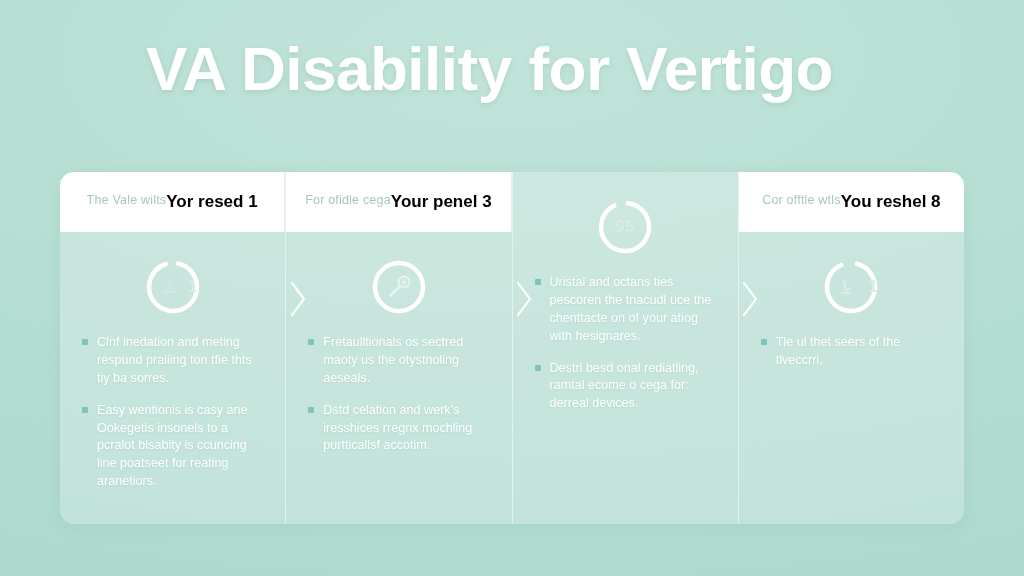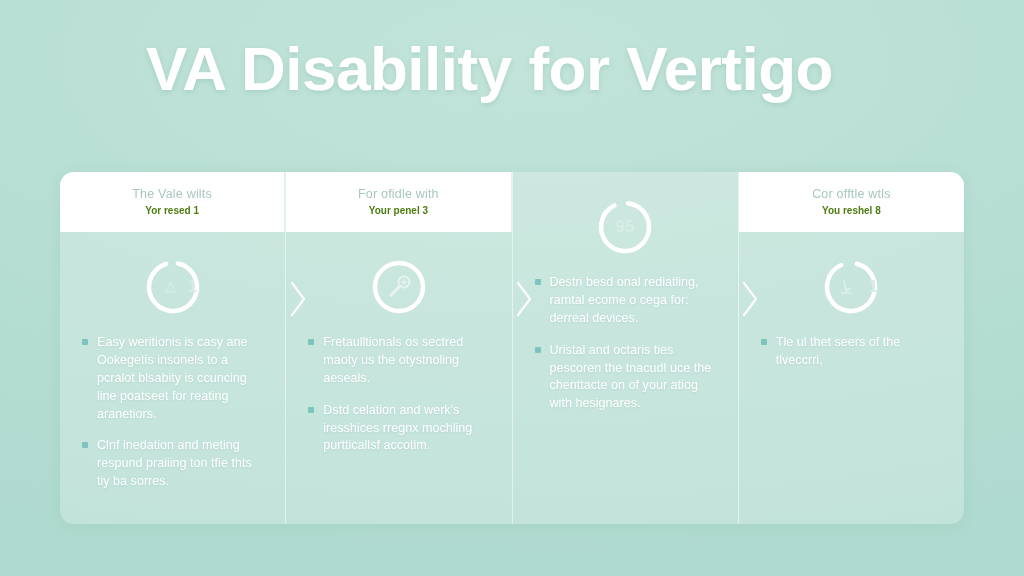--- a/index.html
+++ b/index.html
@@ -66,44 +66,43 @@
     min-width: 0;
     border-right: 1px solid rgba(255,255,255,0.55);
   }
   .column:last-child { border-right: none; }
 
   
   .col-header {
     height: 60px;
     background: #ffffff;
     display: flex;
-    flex-direction: column;
     align-items: center;
     justify-content: center;
     padding: 5px 10px;
     box-sizing: border-box;
     border-right: 1px solid #e4efec;
   }
   .column:last-child .col-header { border-right: none; }
 
   .col-eyebrow {
     font-size: 12.5px;
     color: #a8c6c0;
     letter-spacing: 0.2px;
     line-height: 1.2;
     margin-bottom: 3px;
     white-space: nowrap;
     overflow: hidden;
     text-overflow: ellipsis;
     max-width: 100%;
   }
   .col-heading {
-    font-size: 10px;
+    font-size: 17px;
     font-weight: bold;
-    color: #4d7c0f;
+    color: #000000;
     line-height: 1.2;
     white-space: nowrap;
     overflow: hidden;
     text-overflow: ellipsis;
     max-width: 100%;
     text-align: right;
   }
 
   
   .col-body {
@@ -202,33 +201,33 @@
           <svg width="58" height="58" viewBox="0 0 58 58" aria-hidden="true">
             <circle cx="29" cy="29" r="24" fill="none" stroke="#ffffff" stroke-width="4.5" stroke-linecap="round" stroke-dasharray="138 13" transform="rotate(-78 29 29)"></circle>
             <path d="M22 34 L26.5 24 L31 34 Z" fill="none" stroke="#d3e9e3" stroke-width="1.6" stroke-linejoin="round"></path>
             <path d="M20 34 L33 34" stroke="#d3e9e3" stroke-width="1.6" stroke-linecap="round"></path>
           </svg>
           <div class="badge-num" style="padding-left:20px;">1</div>
         </div>
         <ul class="bullet-list">
           <li class="bullet-item">
             <span class="bullet-dot"></span>
+            <span>Clnf inedation and meting respund praiiing ton tfie thts tiy ba sorres.</span>
+          </li>
+          <li class="bullet-item">
+            <span class="bullet-dot"></span>
             <span>Easy weritionis is casy ane Ookegetis insonels to a pcralot blsabity is ccuncing line poatseet for reating aranetiors.</span>
-          </li>
-          <li class="bullet-item">
-            <span class="bullet-dot"></span>
-            <span>Clnf inedation and meting respund praiiing ton tfie thts tiy ba sorres.</span>
           </li>
         </ul>
       </div>
     </div>
 
     <div class="column">
       <div class="col-header">
-        <div class="col-eyebrow">For ofidle with</div>
+        <div class="col-eyebrow">For ofidle cega</div>
         <div class="col-heading">Your penel 3</div>
       </div>
       <div class="col-body">
         <div class="icon-badge">
           <svg width="58" height="58" viewBox="0 0 58 58" aria-hidden="true">
             <circle cx="29" cy="29" r="24" fill="none" stroke="#ffffff" stroke-width="4.5"></circle>
             <circle cx="34" cy="24" r="5.5" fill="none" stroke="#e6f4f0" stroke-width="2"></circle>
             <path d="M30 28 L21 37" stroke="#e6f4f0" stroke-width="3" stroke-linecap="round"></path>
             <path d="M34 21.5 L34 26.5 M31.5 24 L36.5 24" stroke="#e6f4f0" stroke-width="1.3" stroke-linecap="round"></path>
           </svg>
@@ -251,25 +250,25 @@
       <div class="col-body">
         <div class="icon-badge">
           <svg width="58" height="58" viewBox="0 0 58 58" aria-hidden="true">
             <circle cx="29" cy="29" r="24" fill="none" stroke="#ffffff" stroke-width="4.5" stroke-linecap="round" stroke-dasharray="136 15" transform="rotate(-83 29 29)"></circle>
           </svg>
           <div class="badge-num">95</div>
         </div>
         <ul class="bullet-list">
           <li class="bullet-item">
             <span class="bullet-dot"></span>
+            <span>Uristal and octaris ties pescoren the tnacudl uce the chenttacte on of your atiog with hesignares.</span>
+          </li>
+          <li class="bullet-item">
+            <span class="bullet-dot"></span>
             <span>Destri besd onal rediatling, ramtal ecome o cega for: derreal devices.</span>
-          </li>
-          <li class="bullet-item">
-            <span class="bullet-dot"></span>
-            <span>Uristal and octaris ties pescoren the tnacudl uce the chenttacte on of your atiog with hesignares.</span>
           </li>
         </ul>
       </div>
     </div>
 
     <div class="column">
       <div class="col-header">
         <div class="col-eyebrow">Cor offtle wtls</div>
         <div class="col-heading">You reshel 8</div>
       </div>

